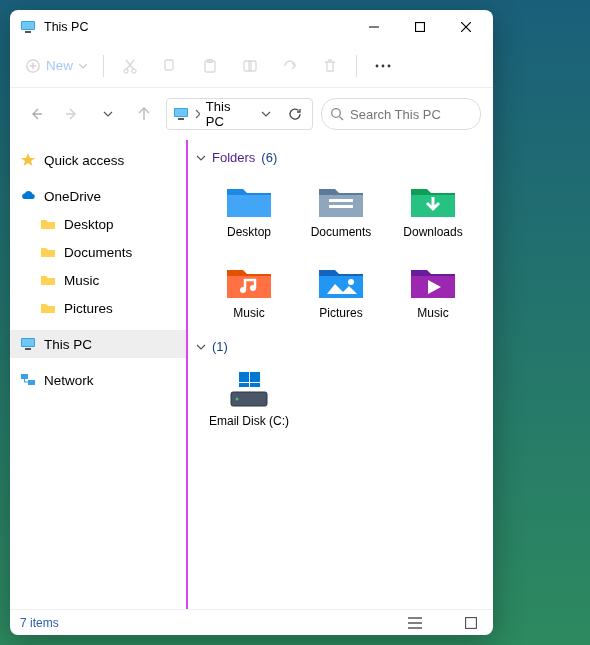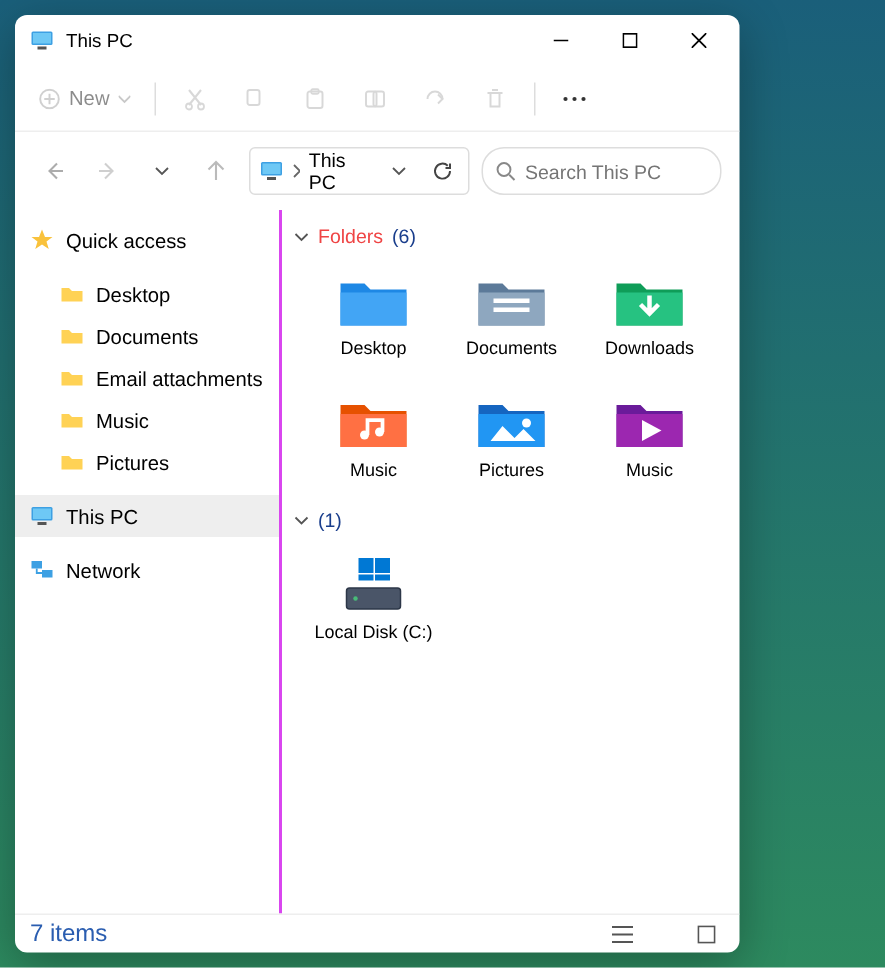--- a/index.html
+++ b/index.html
@@ -5,47 +5,47 @@
   * { box-sizing: border-box; margin: 0; padding: 0; font-family: 'Segoe UI', sans-serif; }
   body { background: linear-gradient(180deg, #1a5f7a 0%, #2d8a5f 100%); width: 590px; height: 645px; padding: 10px; overflow: hidden; }
   .window { background: #fff; border-radius: 8px; width: 483px; height: 625px; box-shadow: 0 8px 32px rgba(0,0,0,0.3); display:flex; flex-direction:column; overflow:hidden; position:relative; }
   .titlebar { display:flex; align-items:center; height:34px; padding: 0 4px 0 10px; }
   .titlebar .icon { width:16px; height:16px; margin-right:8px; }
   .titlebar .title { font-size:12.5px; flex:1; color:#000; }
   .win-btn { width:46px; height:34px; display:flex; align-items:center; justify-content:center; background:none; border:none; cursor:pointer; }
   .toolbar { display:flex; align-items:center; height:44px; padding:0 6px; border-bottom: 1px solid #eee; }
   .tool { width:40px; height:36px; display:flex; align-items:center; justify-content:center; border:none; background:none; cursor:pointer; border-radius:4px; color:#666; }
   .tool.disabled { opacity:.45; }
-  .new-btn { width:auto; padding:0 10px; gap:6px; font-size:13.5px; color:#000000; }
+  .new-btn { width:auto; padding:0 10px; gap:6px; font-size:13.5px; color:#3b82f6; }
   .sep { width:1px; height:22px; background:#ddd; margin:0 6px; }
   .addrbar { display:flex; align-items:center; gap:8px; padding:10px 12px; }
   .nav-btn { width:28px; height:28px; display:flex; align-items:center; justify-content:center; border:none; background:none; cursor:pointer; border-radius:4px; }
   .nav-btn.disabled { opacity:.4; }
   .addr-box { flex:1; border:1px solid #ddd; border-radius:4px; height:32px; display:flex; align-items:center; padding:0 6px; gap:6px; min-width:0; }
   .addr-box .crumb { font-size:13px; }
   .addr-box .spacer { flex:1; }
   .search-box { width:160px; border:1px solid #ddd; border-radius:15px; height:32px; display:flex; align-items:center; padding:12px 8px; gap:6px; }
   .search-box input { border:none; outline:none; flex:1; font-size:13px; color:#666; width: 100%; background:transparent; }
   .body { flex:1; display:flex; min-height:0; }
   .sidebar { width:178px; border-right:2px solid #d946ef; padding:6px 0; overflow-y:auto; }
   .side-item { display:flex; align-items:center; gap:8px; height:28px; font-size:13.5px; padding:0 10px; cursor:pointer; }
   .side-item.indent { padding-left:30px; }
   .side-item.selected { background:#eee; }
   .side-gap { height:8px; }
   .side-icon { width:16px; height:16px; display:flex; align-items:center; justify-content:center; flex-shrink:0; }
   .content { flex:1; overflow:auto; padding:6px 0 0 0; }
   .section-head { display:flex; align-items:center; gap:6px; padding:4px 8px; cursor:pointer; }
   .section-head .chev { color:#555; }
-  .section-head .label { font-size:13px; color:#ef4444; }
+  .section-head .label { font-size:13px; color:#4c1d95; }
   .section-head .count { font-size:13px; color:#1a3e8c; }
   .item-grid { display:flex; flex-wrap:wrap; padding:6px 0 8px 18px; gap:10px 6px; }
   .item { width:86px; display:flex; flex-direction:column; align-items:center; gap:4px; padding:6px 2px; border-radius:4px; cursor:pointer; }
   .item .ic { width:48px; height:40px; display:flex; align-items:center; justify-content:center; }
   .item .lbl { font-size:12px; text-align:center; line-height:1.25; }
-  .statusbar { border-top:1px solid #eee; height:26px; display:flex; align-items:center; padding:0 10px; font-size:16px; color:#2a5db0;gap:32px; }
+  .statusbar { border-top:1px solid #eee; height:26px; display:flex; align-items:center; padding:0 10px; font-size:12px; color:#2a5db0;gap:32px; }
   .statusbar .spacer { flex:1; }
   .view-btn { width:24px; height:20px; display:flex; align-items:center; justify-content:center; border:none; background:none; cursor:pointer; color:#555; }
   svg { display:block; }
 </style>
 </head>
 <body>
 
 <div class="window">
 
   <div class="titlebar">
@@ -191,43 +191,43 @@
     <div class="sidebar">
       <div class="side-item">
         <span class="side-icon">
             <svg width="16" height="16">
               <path d="M8 1 L10 6 L15 6 L11 9 L12.5 14 L8 11 L3.5 14 L5 9 L1 6 L6 6 Z" fill="#f9c23c"></path>
             </svg>
           </span>
         <span>Quick access</span>
       </div>
       <div class="side-gap"></div>
+      <div class="side-item">
+        <span class="side-icon">
+            <svg width="16" height="16">
+              <path d="M4 11 A3 3 0 0 1 5 5.2 A4 4 0 0 1 12.5 6 A2.5 2.5 0 0 1 12 11 Z" fill="#0078d4"></path>
+            </svg>
+          </span>
+        <span>OneDrive</span>
+      </div>
       <div class="side-item indent">
         <span class="side-icon">
             <svg width="16" height="16">
               <path d="M1 4 H6 L8 6 H15 V13 H1 Z" fill="#ffd255"></path>
             </svg>
           </span>
         <span>Desktop</span>
       </div>
       <div class="side-item indent">
         <span class="side-icon">
             <svg width="16" height="16">
               <path d="M1 4 H6 L8 6 H15 V13 H1 Z" fill="#ffd255"></path>
             </svg>
           </span>
         <span>Documents</span>
-      </div>
-      <div class="side-item indent">
-        <span class="side-icon">
-            <svg width="16" height="16">
-              <path d="M1 4 H6 L8 6 H15 V13 H1 Z" fill="#ffd255"></path>
-            </svg>
-          </span>
-        <span>Email attachments</span>
       </div>
       <div class="side-item indent">
         <span class="side-icon">
             <svg width="16" height="16">
               <path d="M1 4 H6 L8 6 H15 V13 H1 Z" fill="#ffd255"></path>
             </svg>
           </span>
         <span>Music</span>
       </div>
       <div class="side-item indent">
@@ -347,21 +347,21 @@
           <span class="ic">
               <svg width="48" height="40">
                 <rect x="14" y="2" width="10" height="10" fill="#0078d4"></rect>
                 <rect x="25" y="2" width="10" height="10" fill="#0078d4"></rect>
                 <rect x="14" y="13" width="10" height="4" fill="#0078d4"></rect>
                 <rect x="25" y="13" width="10" height="4" fill="#0078d4"></rect>
                 <rect x="6" y="22" width="36" height="14" rx="2" fill="#4a5568" stroke="#2d3748" stroke-width="1"></rect>
                 <circle cx="12" cy="29" r="1.5" fill="#48bb78"></circle>
               </svg>
             </span>
-          <span class="lbl">Local Disk (C:)</span>
+          <span class="lbl">Email Disk (C:)</span>
         </div>
       </div>
     </div>
   </div>
 
   <div class="statusbar">
     <span>7 items</span>
     <div class="spacer"></div>
     <button class="view-btn">
         <svg width="14" height="14">

